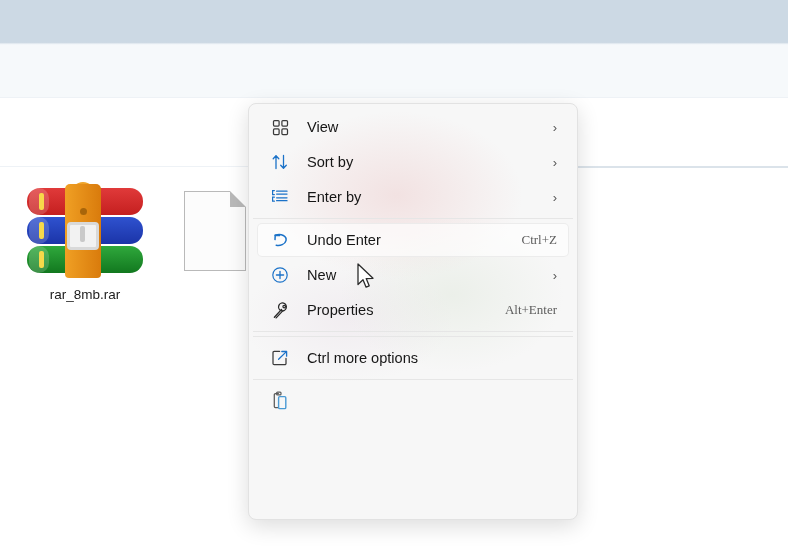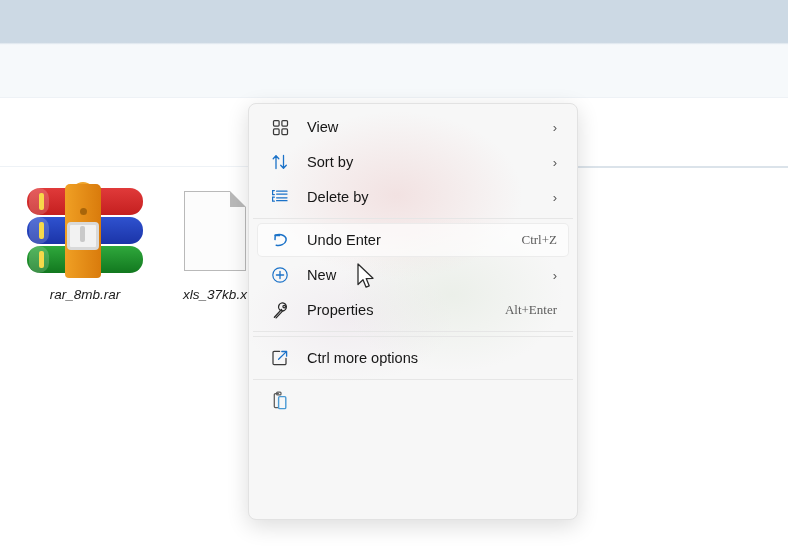--- a/index.html
+++ b/index.html
@@ -83,21 +83,21 @@
     position: absolute; left: 560px; top: 166px; width: 228px; height: 2px;
     background: #dbe3ea;
   }
   .content-divider2 {
     position: absolute; left: 0px; top: 166px; width: 248px; height: 1px;
     background: #eef2f6;
   }
 
   
   .files { position: absolute; left: 0; top: 167px; width: 560px; height: 382px; background: #fff; }
-  .file-item { position: absolute; width: 120px; text-align: center; font-style: italic; }
+  .file-item { position: absolute; width: 120px; text-align: center; }
   .file-label {
     margin-top: 8px; font-size: 13.5px; color: #1b1b1b;
     white-space: nowrap; overflow: hidden;
   }
   .icon-slot { height: 96px; display: flex; align-items: center; justify-content: center; }
 
   
   .file-partial { left: -96px; top: 16px; }
   .page-icon {
     width: 62px; height: 80px; background: #fcfcfc;
@@ -263,21 +263,20 @@
           <div class="rar-pin"></div>
         </div>
       </div>
       <div class="file-label">rar_8mb.rar</div>
     </div>
 
     <div class="file-item file-xls">
       <div class="icon-slot">
         <div class="page-icon"></div>
       </div>
-      <div class="file-label">xls_37kb.x</div>
     </div>
 
   </div>
 
   <div class="ctxmenu">
     <div class="ctx-tint"></div>
     <div class="ctx-inner">
 
       <div class="ctx-item">
         <span class="ctx-icon">
@@ -307,21 +306,21 @@
         <span class="ctx-icon">
           <svg width="18" height="18" viewBox="0 0 18 18">
             <path d="M3.4 2.6 H1.6 V6.6 H3.4" fill="none" stroke="#1b72c8" stroke-width="1.2" stroke-linecap="round"></path>
             <path d="M3.4 9.2 H1.6 V13.2 H3.4" fill="none" stroke="#1b72c8" stroke-width="1.2" stroke-linecap="round"></path>
             <line x1="5.6" y1="3.2" x2="16" y2="3.2" stroke="#1b72c8" stroke-width="1.3" stroke-linecap="round"></line>
             <line x1="5.6" y1="6.1" x2="16" y2="6.1" stroke="#1b72c8" stroke-width="1.3" stroke-linecap="round"></line>
             <line x1="5.6" y1="9.8" x2="16" y2="9.8" stroke="#1b72c8" stroke-width="1.3" stroke-linecap="round"></line>
             <line x1="5.6" y1="12.7" x2="16" y2="12.7" stroke="#1b72c8" stroke-width="1.3" stroke-linecap="round"></line>
           </svg>
         </span>
-        <span class="ctx-label">Delete by</span>
+        <span class="ctx-label">Enter by</span>
         <span class="ctx-chev">›</span>
       </div>
 
       <div class="ctx-sep wide"></div>
 
       <div class="ctx-item sel">
         <span class="ctx-icon">
           <svg width="19" height="19" viewBox="0 0 19 19">
             <path d="M4.2 4.2 C10.5 2.2 16 5.2 15 9.6 C14.2 13.2 9 15.2 5.2 14.2" fill="none" stroke="#1b72c8" stroke-width="1.5" stroke-linecap="round"></path>
             <path d="M4.2 4.2 L4.0 8.6 M4.2 4.2 L8.5 4.6" fill="none" stroke="#1b72c8" stroke-width="1.5" stroke-linecap="round"></path>

